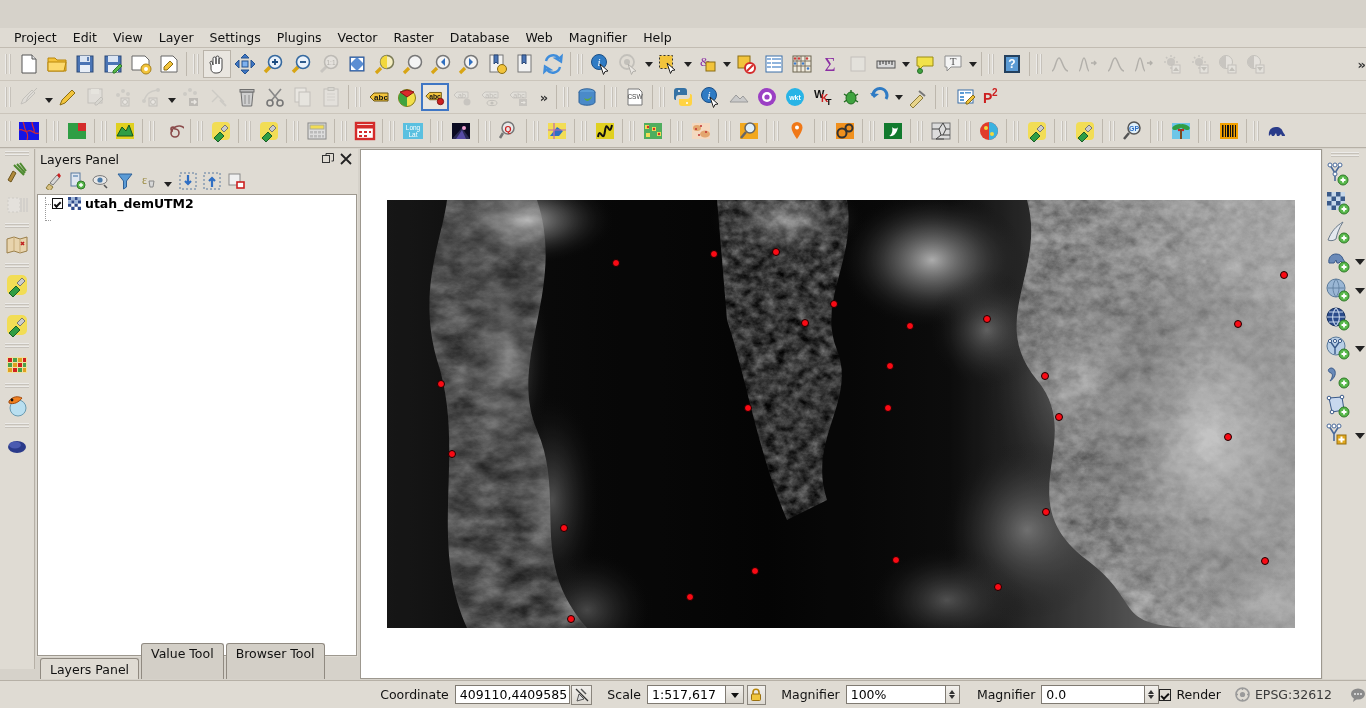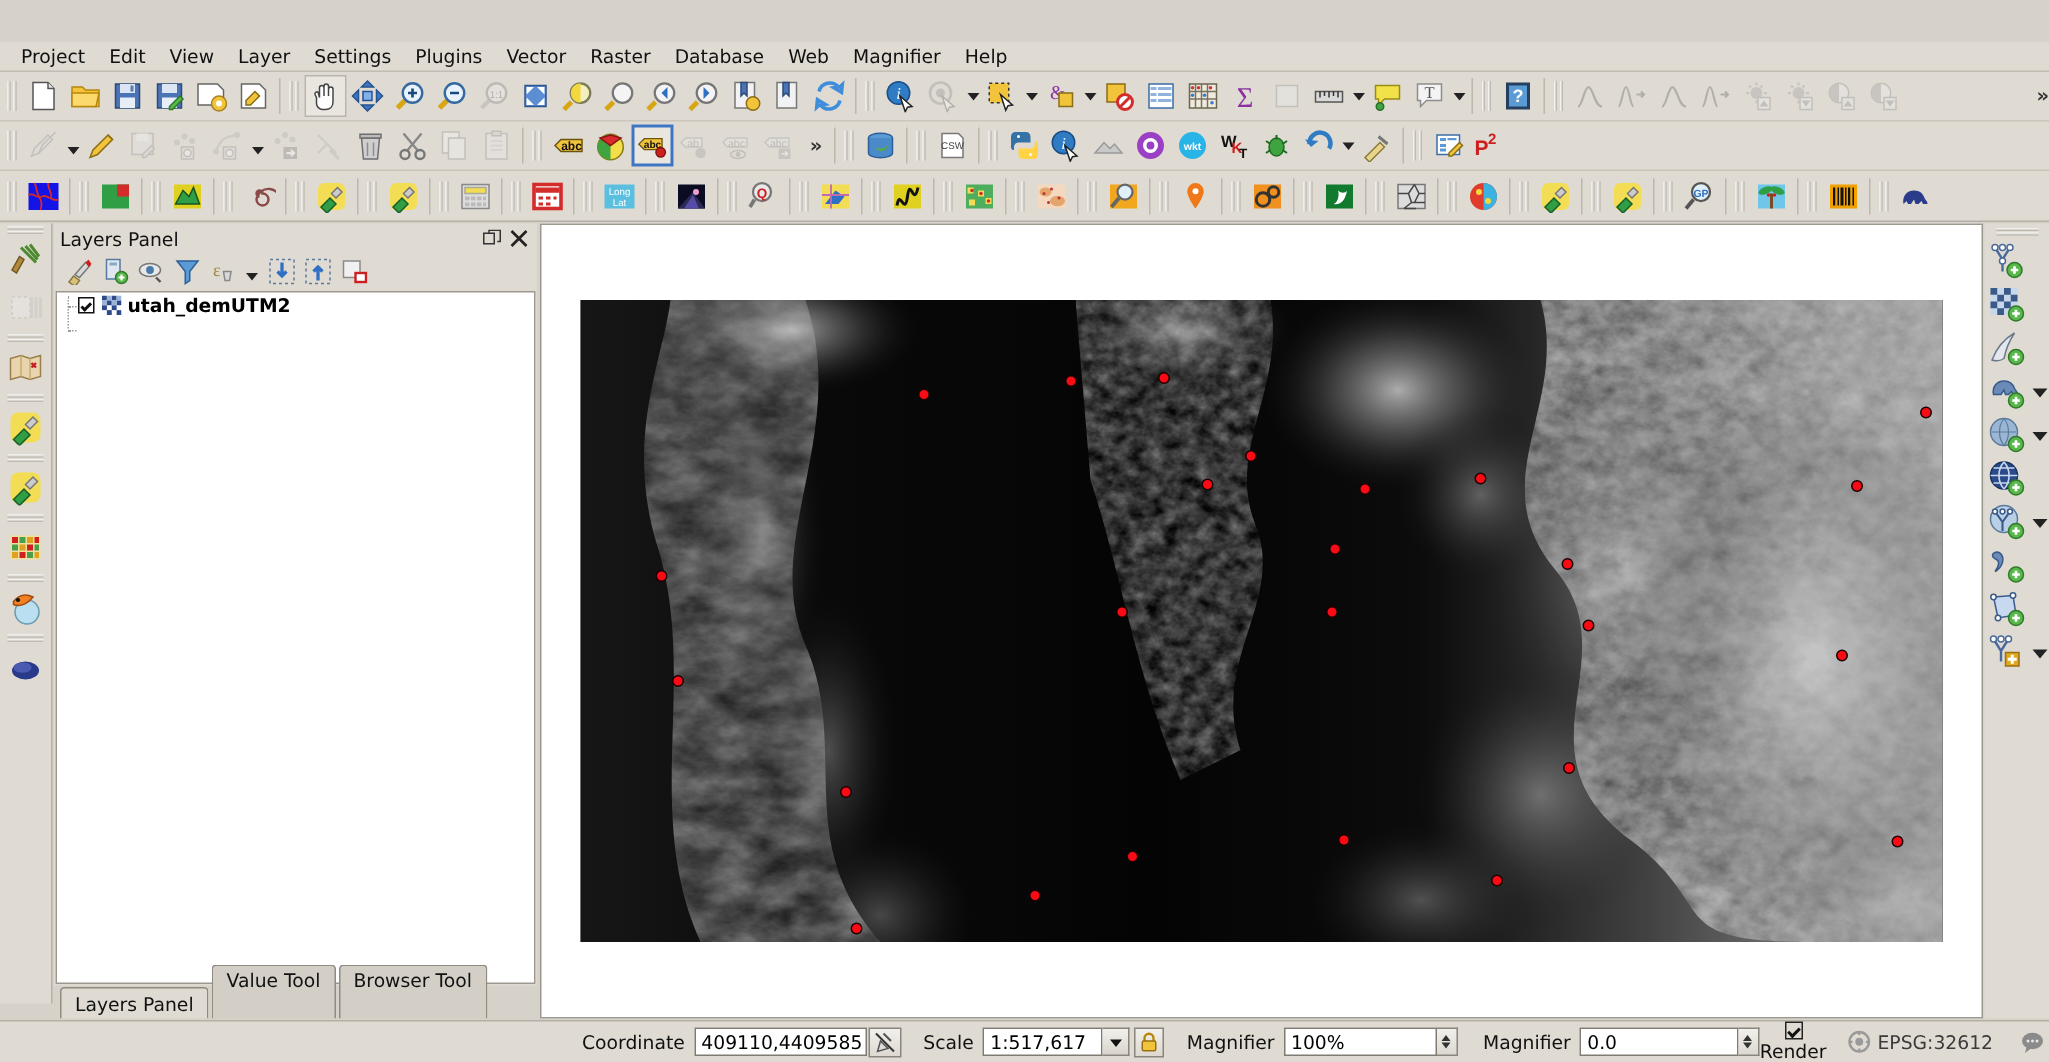--- a/index.html
+++ b/index.html
@@ -1524,21 +1524,21 @@
           <path d="M4 6V4.2a3 3 0 016 0V6" fill="none" stroke="#b8860b" stroke-width="1.6"></path>
           <rect x="2.5" y="6" width="9" height="6.5" rx="1" fill="#f0c53c" stroke="#9a7010"></rect>
         </svg>
     </div>
     <span class="sb-label" style="margin-left:15px">Magnifier</span>
     <div class="sb-input" style="width:102px">100%</div>
     <div class="spin"></div>
     <span class="sb-label" style="margin-left:17px">Magnifier</span>
     <div class="sb-input" style="width:106px">0.0</div>
     <div class="spin"></div>
-    <div style="display:flex;align-items:center;flex-direction:column;">
+    <div style="display:flex;align-items:center;">
       <span class="cbx"></span>
       <span class="sb-label">Render</span>
     </div>
     <div style="display:flex;align-items:center;margin-left:8px;">
       <span style="margin-right:5px;display:flex;">
         <svg class="ico" width="15" height="15" viewBox="0 0 15 15">
             <circle cx="7.5" cy="7.5" r="6.5" fill="none" stroke="#9a9a9a" stroke-width="1.6"></circle>
             <circle cx="7.5" cy="7.5" r="2.6" fill="#9a9a9a"></circle>
             <path d="M7.5 1v2M7.5 12v2M1 7.5h2M12 7.5h2" stroke="#9a9a9a" stroke-width="1.5"></path>
           </svg>

